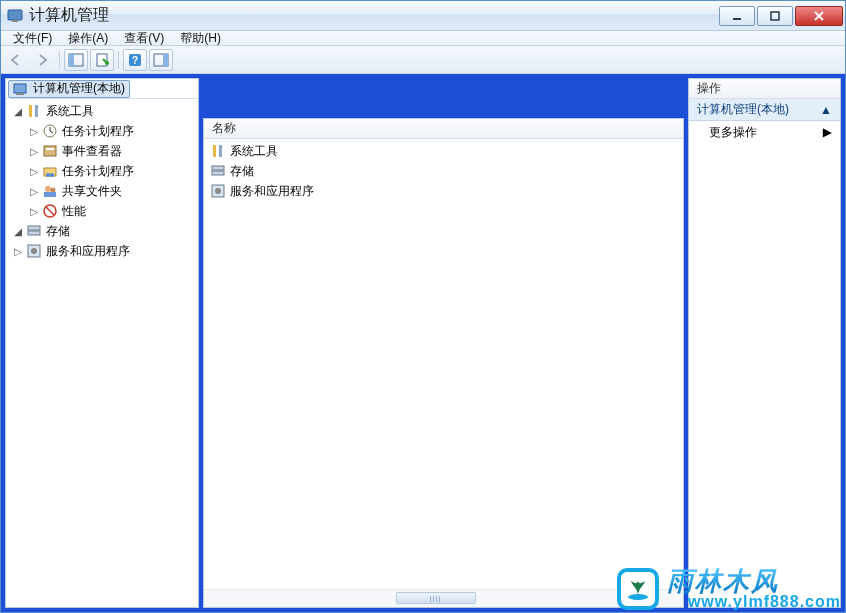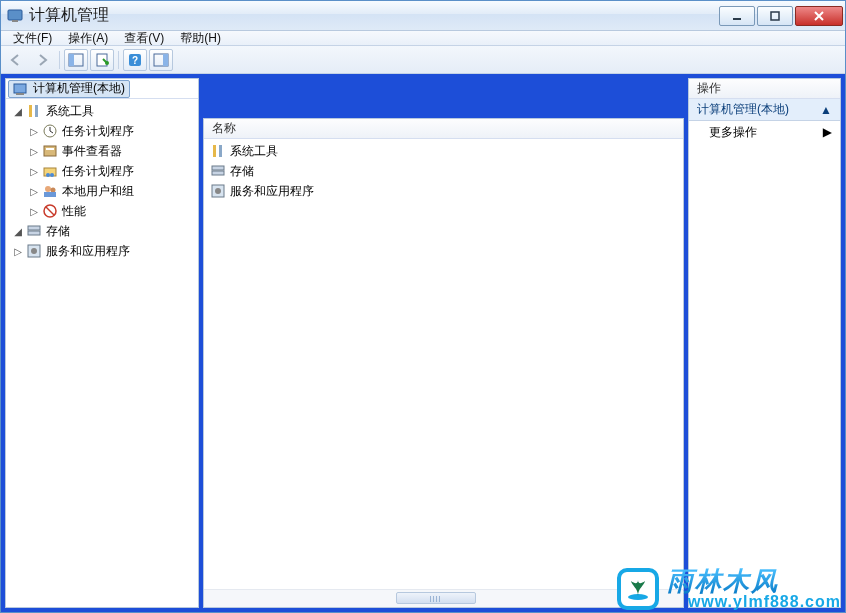--- a/index.html
+++ b/index.html
@@ -200,21 +200,21 @@
           </div>
         <div class="treeitem ind2">
             <span class="tw">▷</span>
             <span class="ticon">
               <svg width="16" height="16">
                 <circle cx="6" cy="6" r="3" fill="#e8a878"></circle>
                 <circle cx="11" cy="7" r="2.5" fill="#c88858"></circle>
                 <rect x="2" y="9" width="12" height="5" fill="#6a98d8"></rect>
               </svg>
             </span>
-            <span>本地用户和组</span>
+            <span>共享文件夹</span>
           </div>
         <div class="treeitem ind2">
             <span class="tw">▷</span>
             <span class="ticon">
               <svg width="16" height="16">
                 <circle cx="8" cy="8" r="6" fill="#fff" stroke="#c83a2a" stroke-width="1.5"></circle>
                 <path d="M4 4 L12 12" stroke="#c83a2a" stroke-width="1.5"></path>
               </svg>
             </span>
             <span>性能</span>

